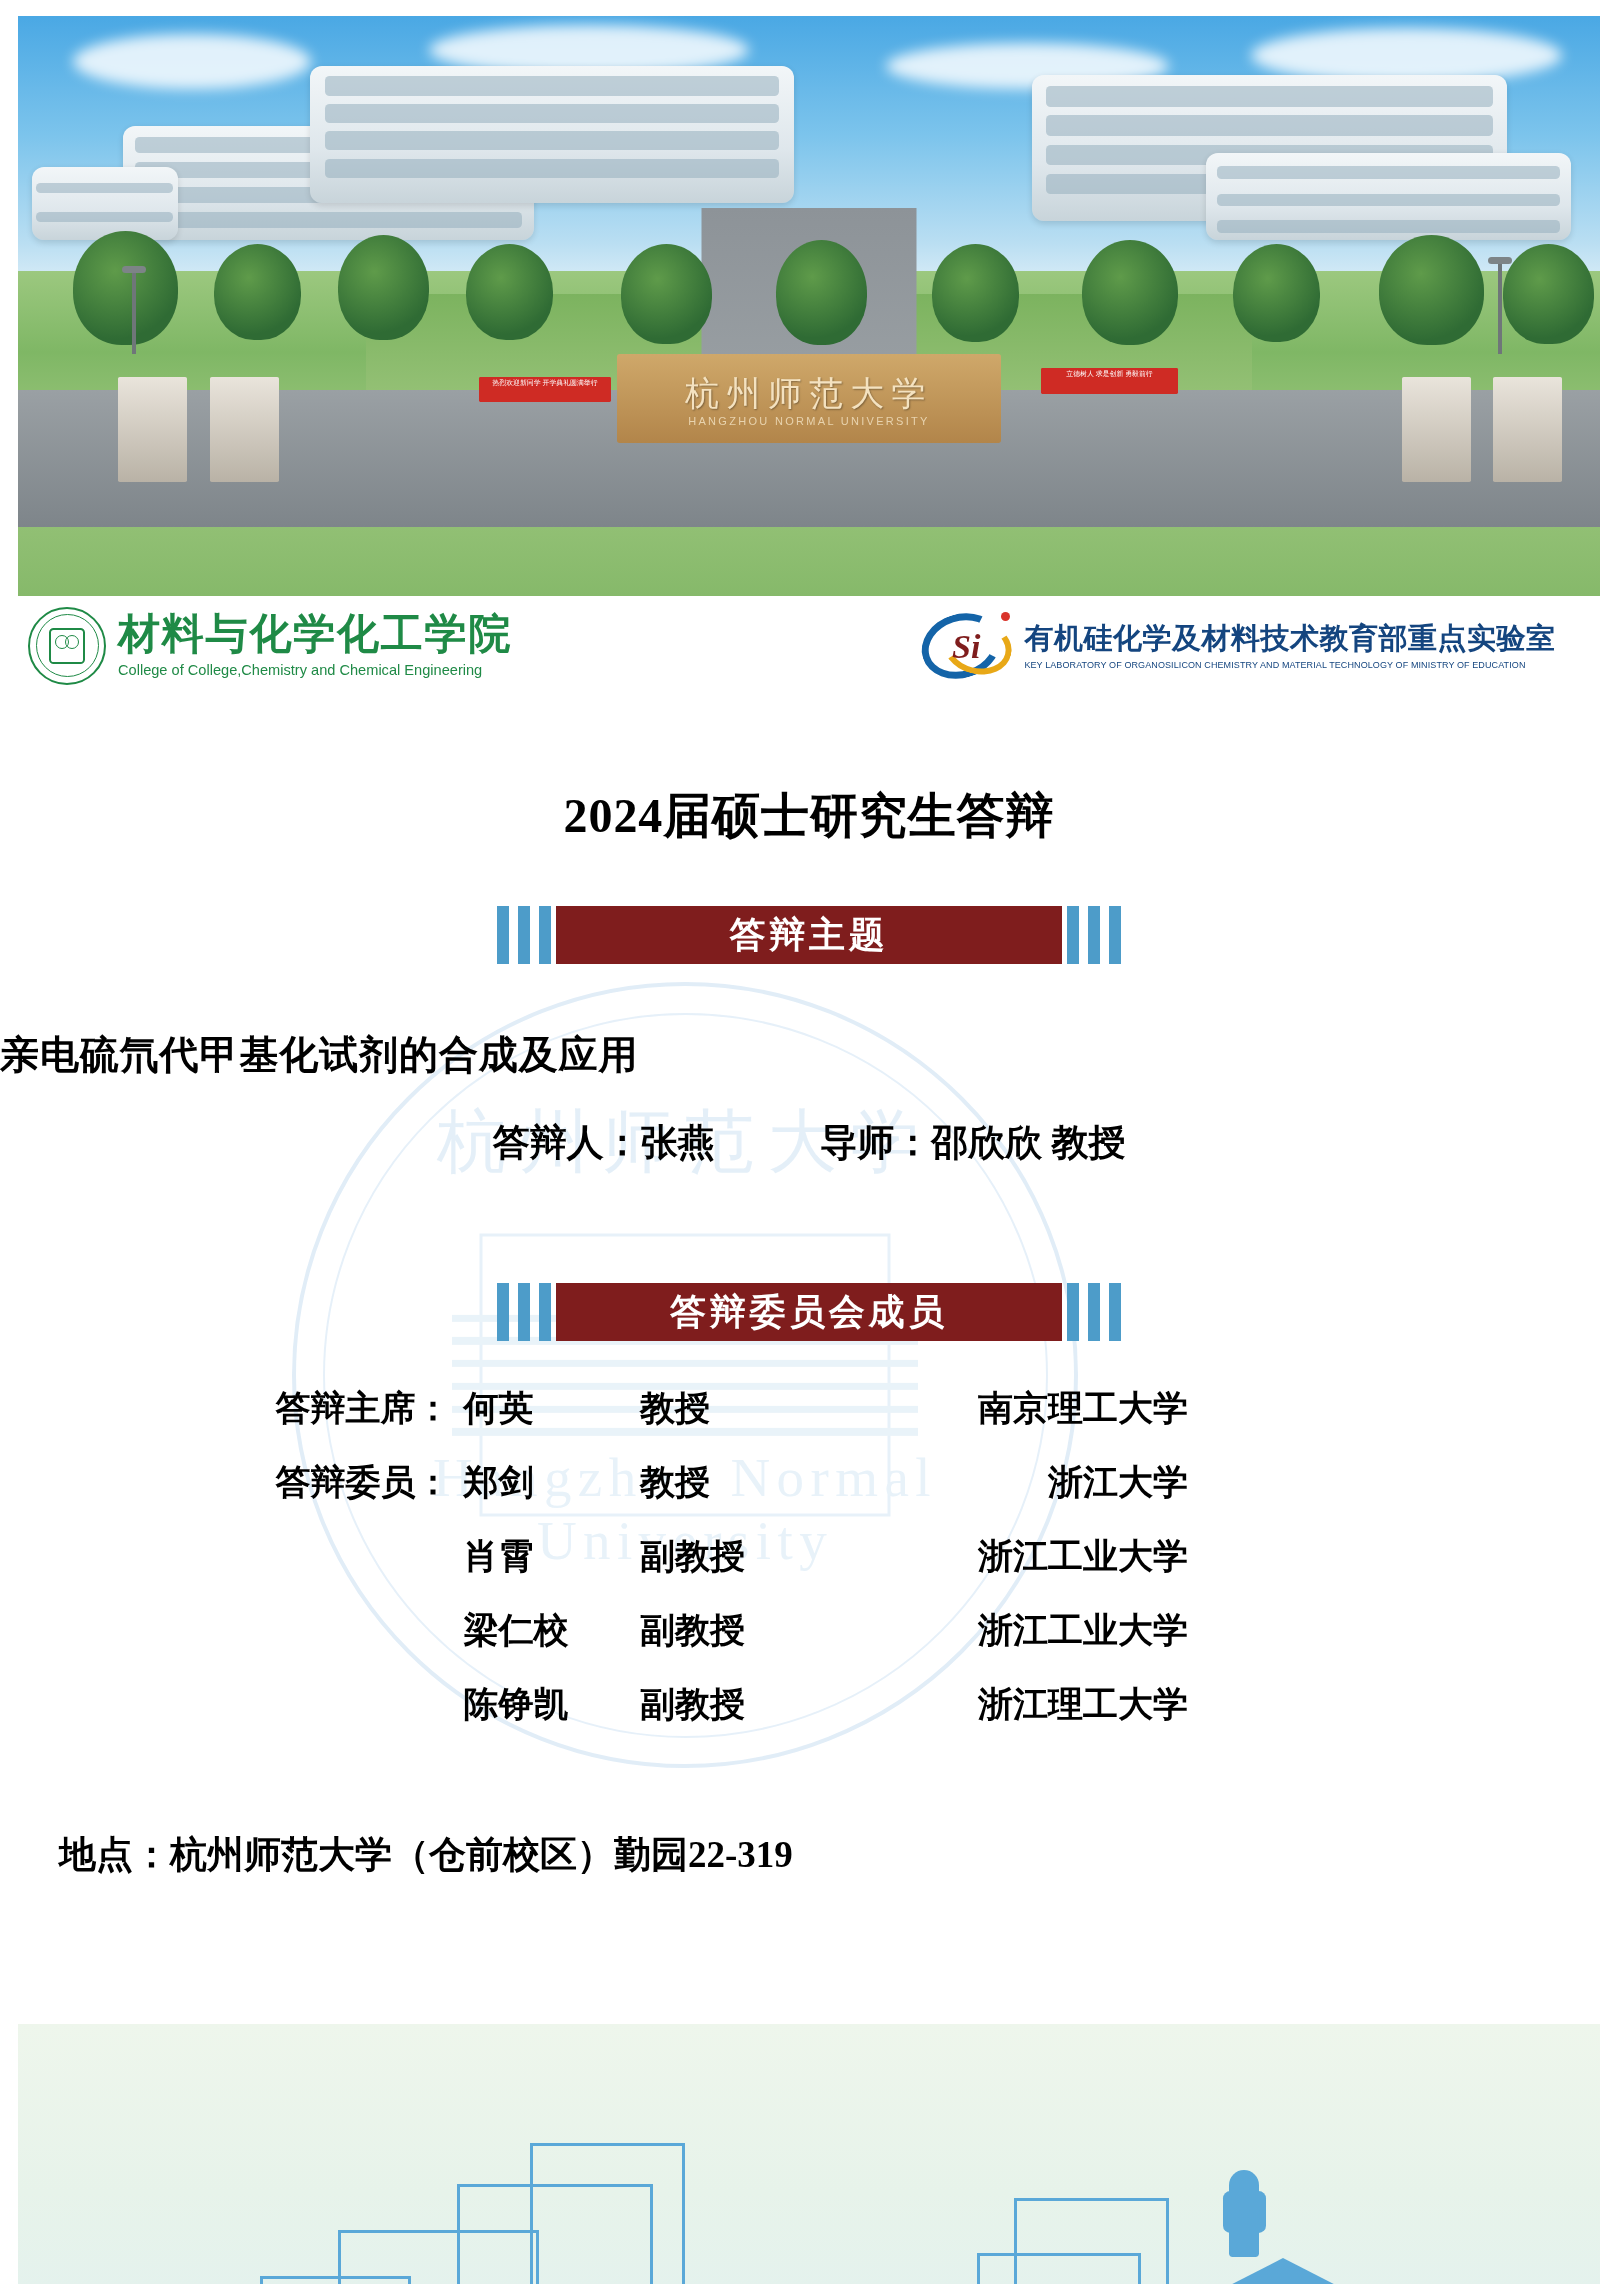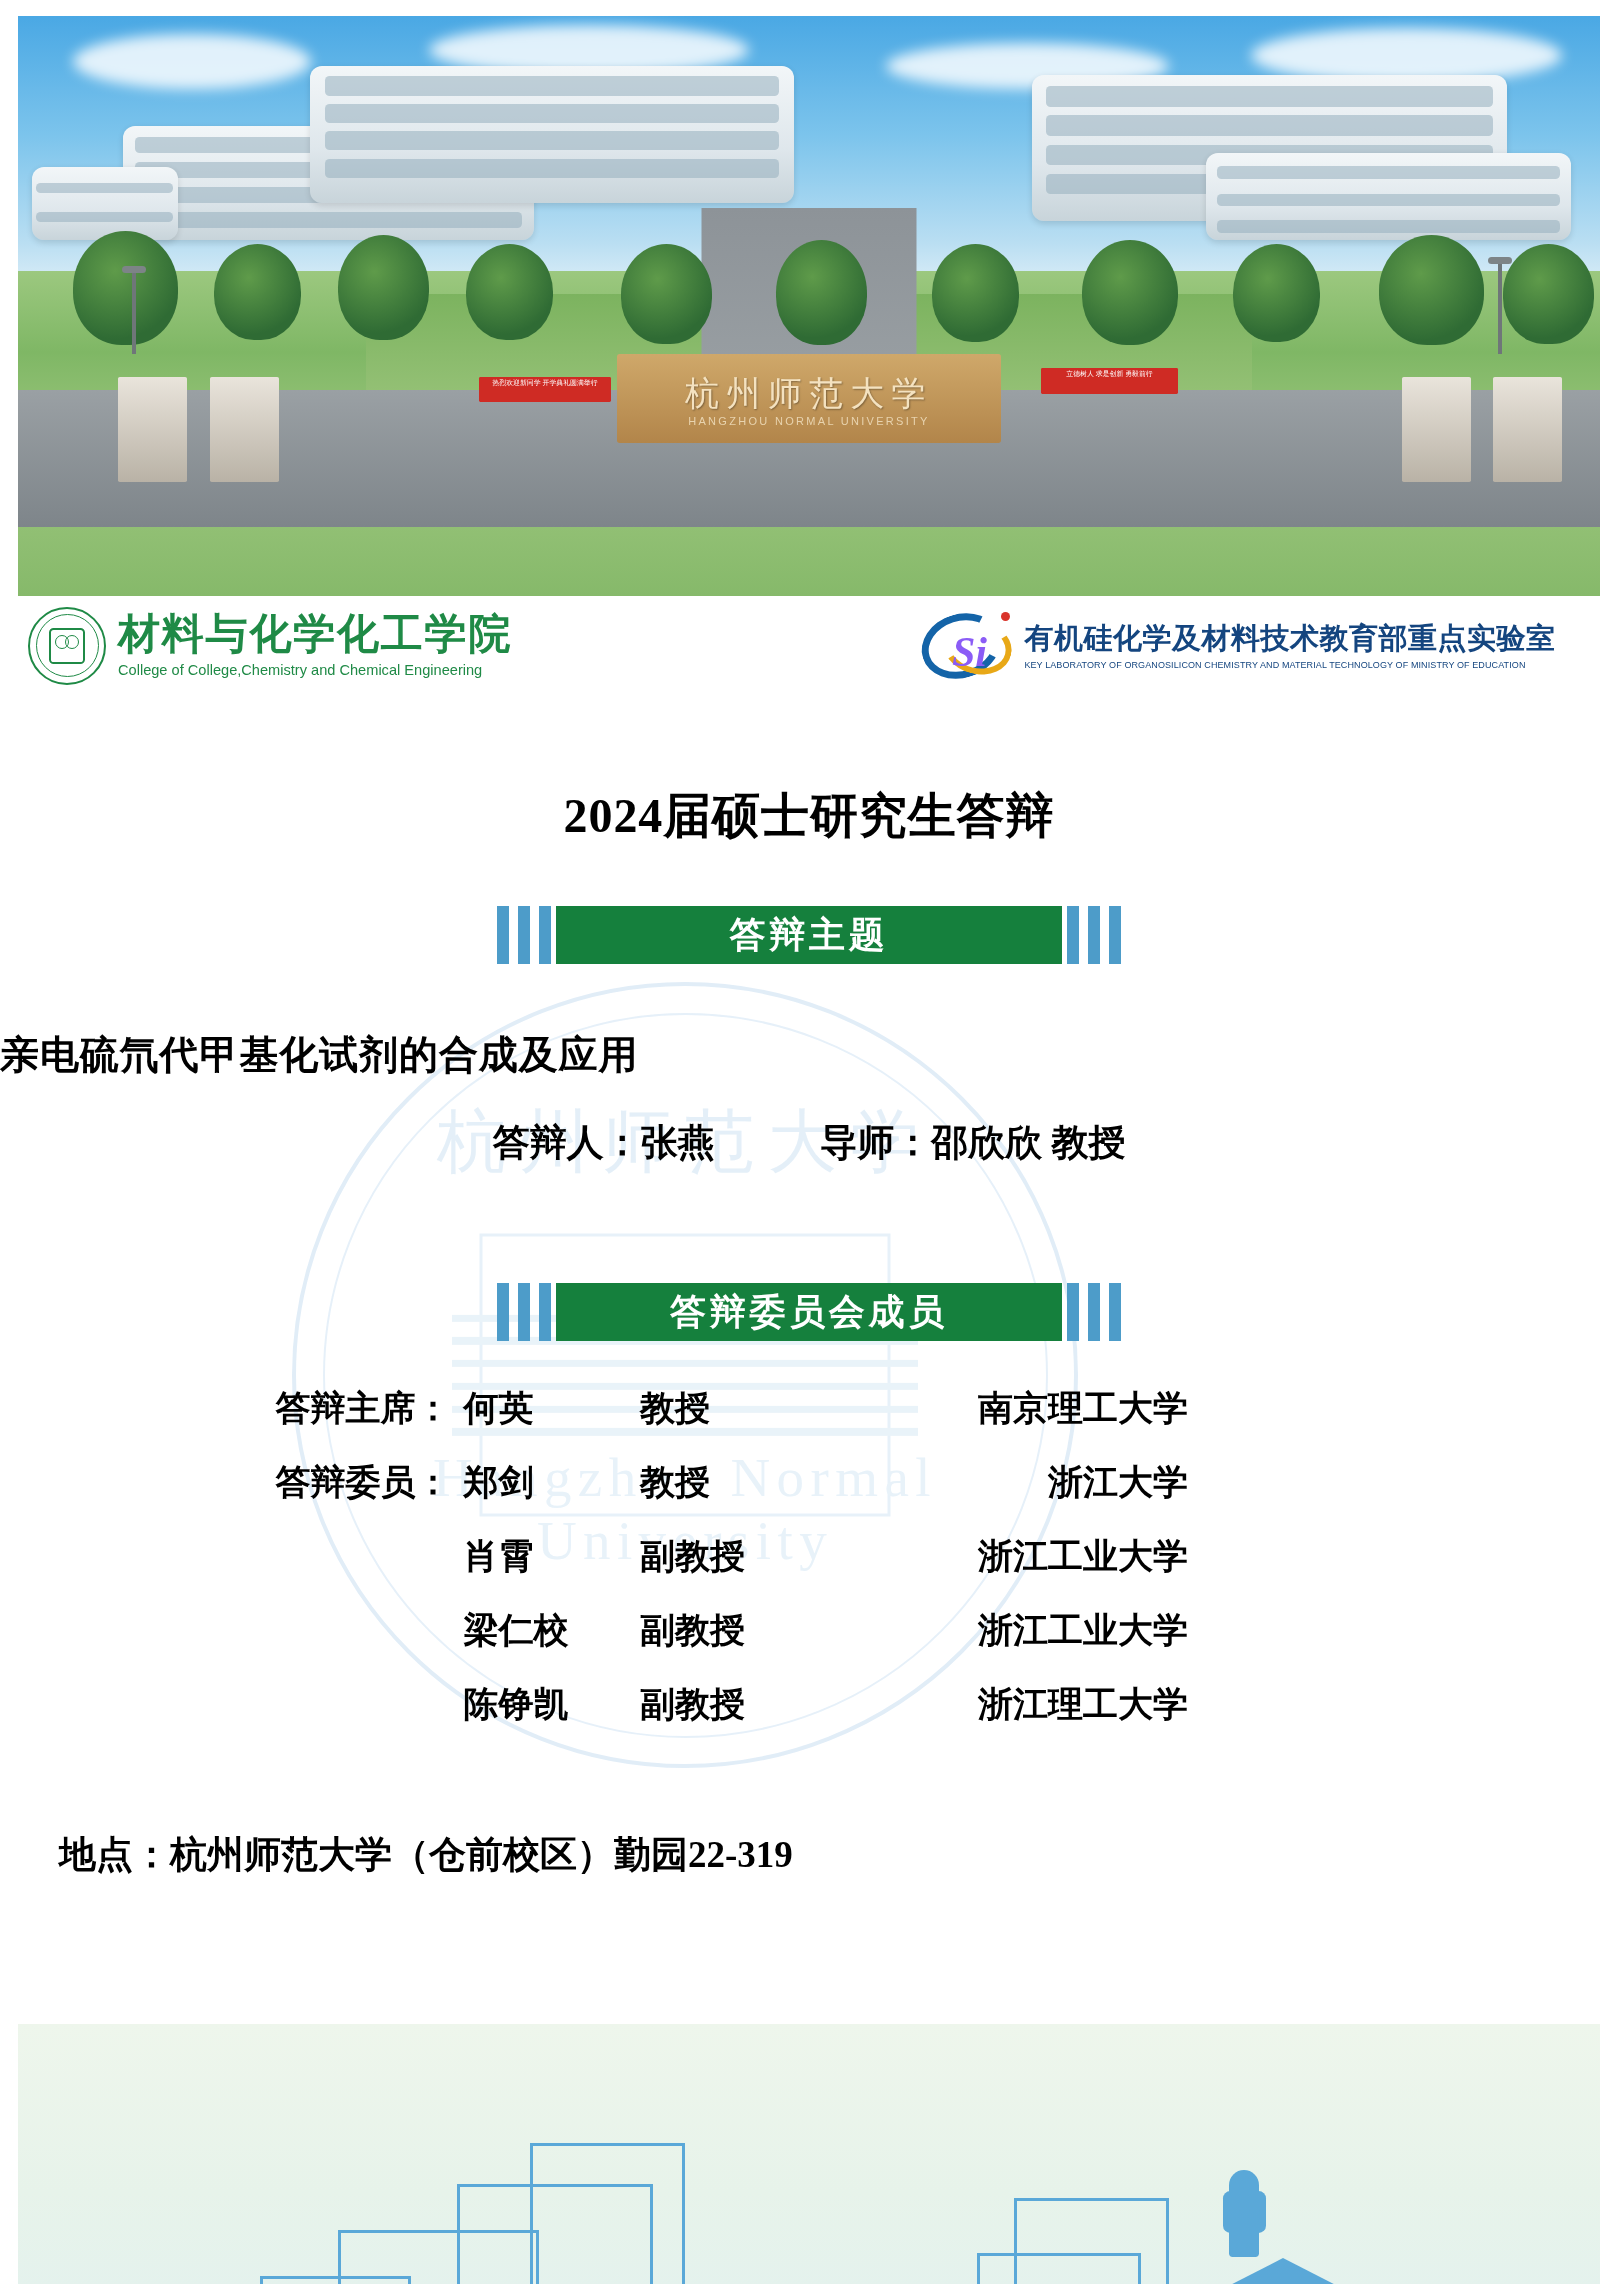--- a/index.html
+++ b/index.html
@@ -177,22 +177,22 @@
     position: absolute; left: 25px; top: 8.2px;
     width: 69px; height: 54px;
     border: 6px solid #e8a817;
     border-radius: 50% 50% 50% 50%;
     border-left-color: transparent;
     border-top-color: transparent;
     transform: rotate(14deg);
   }
   .si-text {
     position: absolute; left: 34px; top: 15.5px;
-    font-size: 42px; font-style: italic; font-weight: bold;
-    color: #8b5cf6;
+    font-size: 34px; font-style: italic; font-weight: bold;
+    color: #7f1d1d;
     font-family: "Liberation Serif", serif;
   }
   .si-dot {
     position: absolute; right: 8.2px; top: 0;
     width: 9px; height: 9px; border-radius: 50%; background: #d9342b;
   }
   .logo-right-text { margin-left: 6.4px; }
   .logo-right-cn {
     font-size: 29px; font-weight: bold; color: #14457f;
     letter-spacing: 0.5px; line-height: 1.1;
@@ -248,21 +248,21 @@
     letter-spacing: 0.9px;
   }
 
   .band {
     position: absolute;
     left: 50%; transform: translateX(-50%);
     width: 640px; height: 58px;
   }
   .band-bar {
     position: absolute; left: 67px; right: 67px; top: 0; bottom: 0;
-    background: #15803d;
+    background: #7f1d1d;
     display: flex; align-items: center; justify-content: center;
   }
   .band-label {
     color: #ffffff; font-size: 36px; font-weight: bold; letter-spacing: 3.7px;
   }
   .band-ticks { position: absolute; top: 0; bottom: 0; width: 62px; }
   .band-ticks.left { left: 0; }
   .band-ticks.right { right: 0; }
   .band-ticks i {
     position: absolute; top: 0; bottom: 0; width: 12px; background: #4d9cc9;

